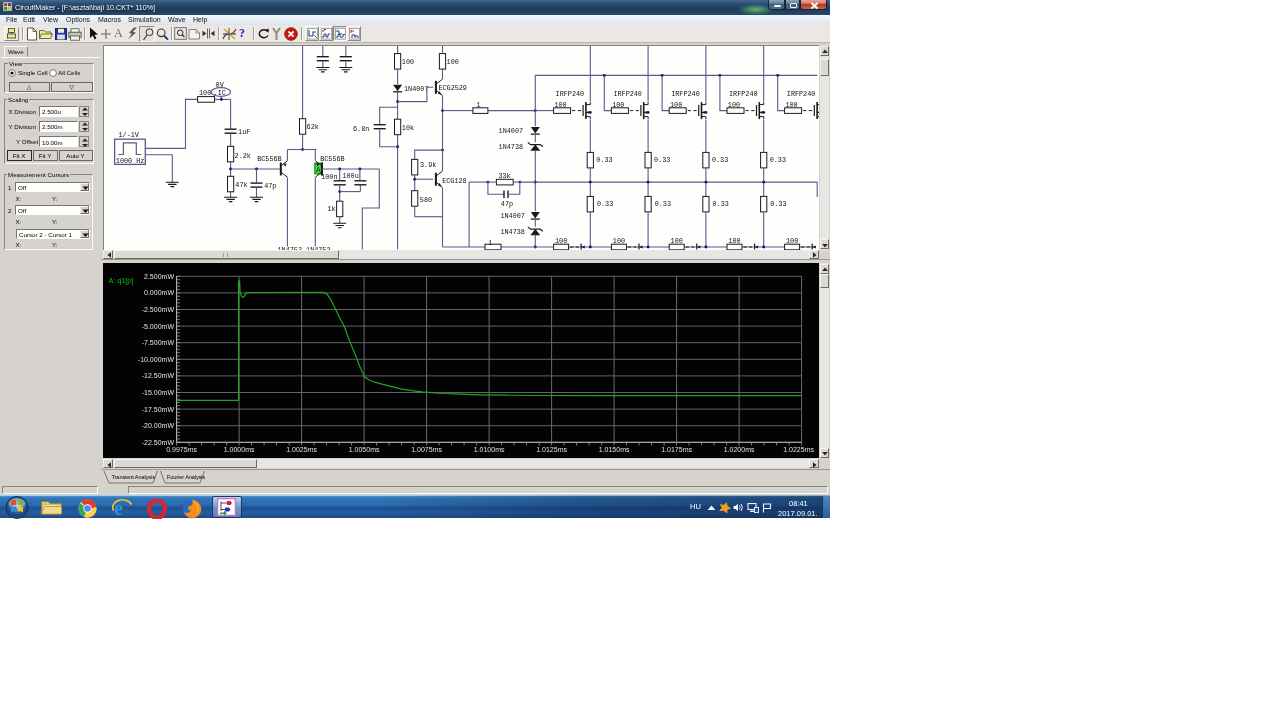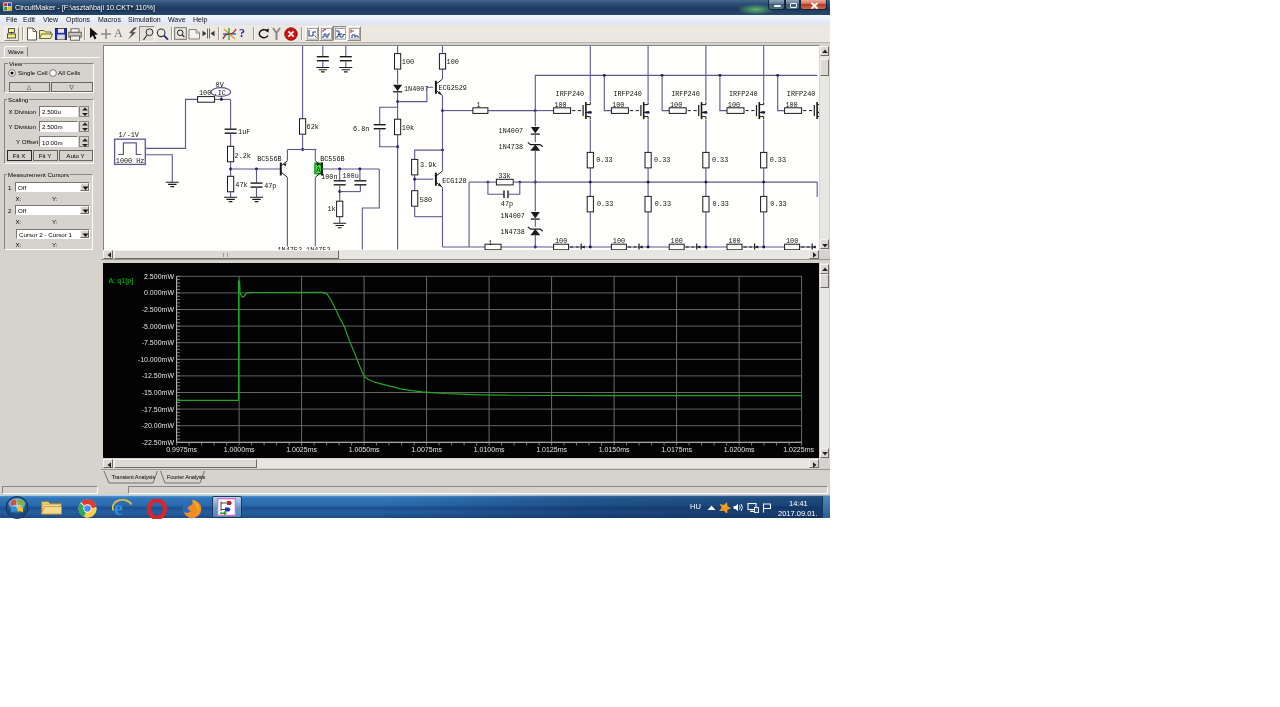--- a/index.html
+++ b/index.html
@@ -852,15 +852,15 @@
       <path d="M6.5 2.5 A3.5 3.5 0 0 1 6.5 6.5 M8 1 A5.5 5.5 0 0 1 8 8" stroke="#f2f6fa" stroke-width="1" fill="none"></path>
     </svg>
 <svg class="abs" style="left:747px;top:8px" width="12" height="10">
       <rect x="1" y="0.5" width="8" height="6" fill="none" stroke="#f2f6fa" stroke-width="1.1"></rect>
       <path d="M3 8.5 L7 8.5 M5 6.5 L5 8.5" stroke="#f2f6fa" stroke-width="1"></path>
       <rect x="7.5" y="4.5" width="4" height="5" fill="#1d4f92" stroke="#f2f6fa" stroke-width="0.9"></rect>
     </svg>
 <svg class="abs" style="left:762px;top:7.5px" width="10" height="10">
       <path d="M1.5 0.5 L1.5 9.5 M1.5 1 L8.5 1 L8.5 5.5 L1.5 5.5" stroke="#f2f6fa" stroke-width="1.1" fill="none"></path>
     </svg>
-<span class="abs" style="left:789px;top:4px;color:#fff;font-size:7.5px;">14:41</span>
+<span class="abs" style="left:789px;top:4px;color:#fff;font-size:7.5px;">08:41</span>
 <span class="abs" style="left:778px;top:13.5px;color:#fff;font-size:7.5px;">2017.09.01.</span>
 <div class="abs" style="left:822px;top:0.5px;width:8px;height:22.5px;background:linear-gradient(180deg,#4e87bd,#2a5f98);border-left:1px solid #16365c;"></div>
 </div>
 </body></html>

